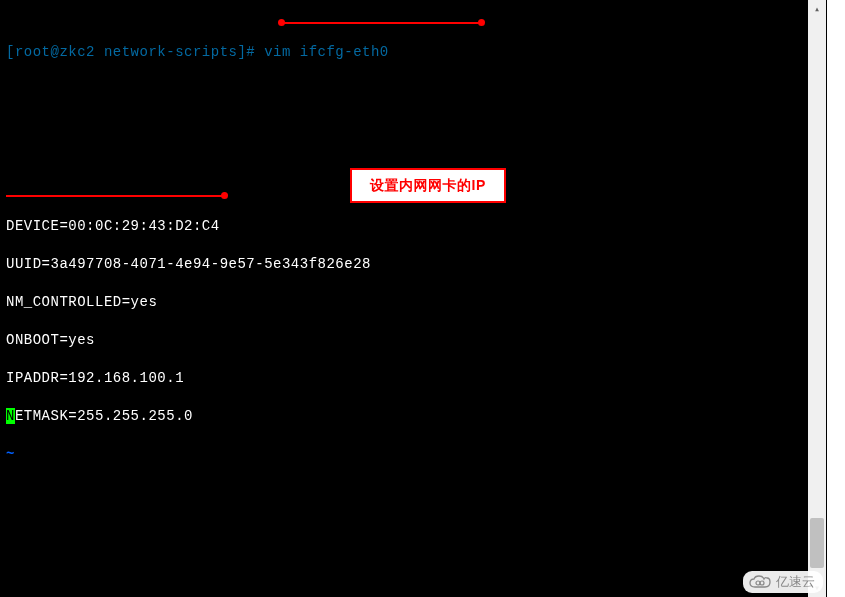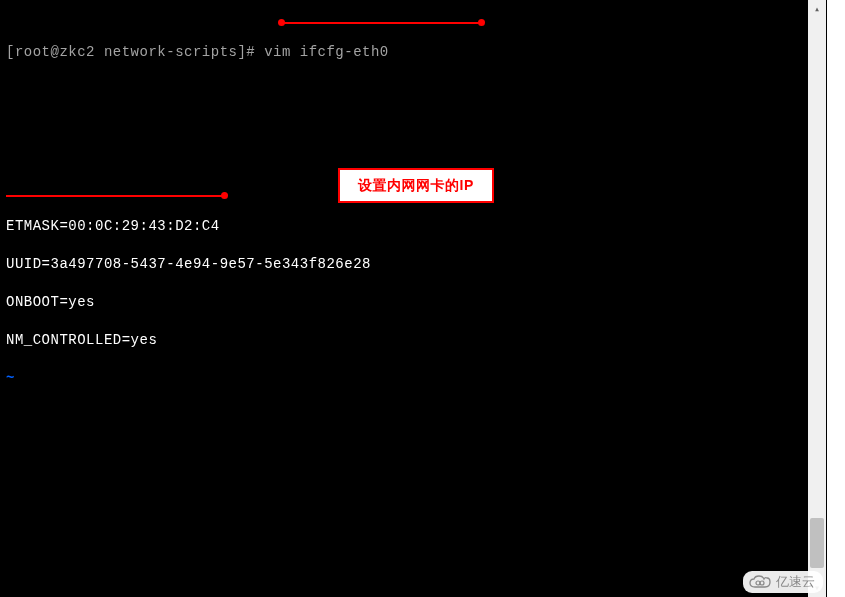--- a/index.html
+++ b/index.html
@@ -27,36 +27,36 @@
       background: #000000;
       color: #ffffff;
       font-size: 14px;
       line-height: 19px;
       padding: 5px 6px;
       position: relative;
       white-space: pre;
       letter-spacing: 0.5px;
     }
     .prompt-line {
-      color: #a3a3a3;
+      color: #0369a1;
     }
     .file-content {
       margin-top: 22px;
     }
     .cursor-char {
       background: #00ff00;
       color: #000000;
     }
     .tilde-line {
       color: #0060ff;
       font-weight: bold;
     }
     .annotation-box {
       position: absolute;
-      left: 338px;
+      left: 350px;
       top: 168px;
       border: 2px solid #ff0000;
       background: #ffffff;
       color: #ff0000;
       font-family: "Microsoft YaHei", "SimSun", sans-serif;
       font-size: 14px;
       font-weight: bold;
       padding: 6px 18px;
       white-space: nowrap;
     }
@@ -176,24 +176,26 @@
 <body>
 
 <div class="terminal-container">
   <div class="terminal">
     <div class="prompt-line"><span>[root@zkc2 network-scripts]#</span> <span>vim ifcfg-eth0</span></div>
     <div class="red-underline-1"></div>
     <div class="red-dot-1"></div>
     <div class="red-dot-2"></div>
 
     <div class="file-content">
-<div>ETMASK=00:0C:29:43:D2:C4</div>
-<div>UUID=3a497708-5437-4e94-9e57-5e343f826e28</div>
+<div>DEVICE=00:0C:29:43:D2:C4</div>
+<div>UUID=3a497708-4071-4e94-9e57-5e343f826e28</div>
+<div>NM_CONTROLLED=yes</div>
 <div>ONBOOT=yes</div>
-<div>NM_CONTROLLED=yes</div>
+<div>IPADDR=192.168.100.1</div>
+<div><span class="cursor-char">N</span><span>ETMASK=255.255.255.0</span></div>
 <div class="tilde-line">~</div>
 
 
 
 
 
 
 
 
 

